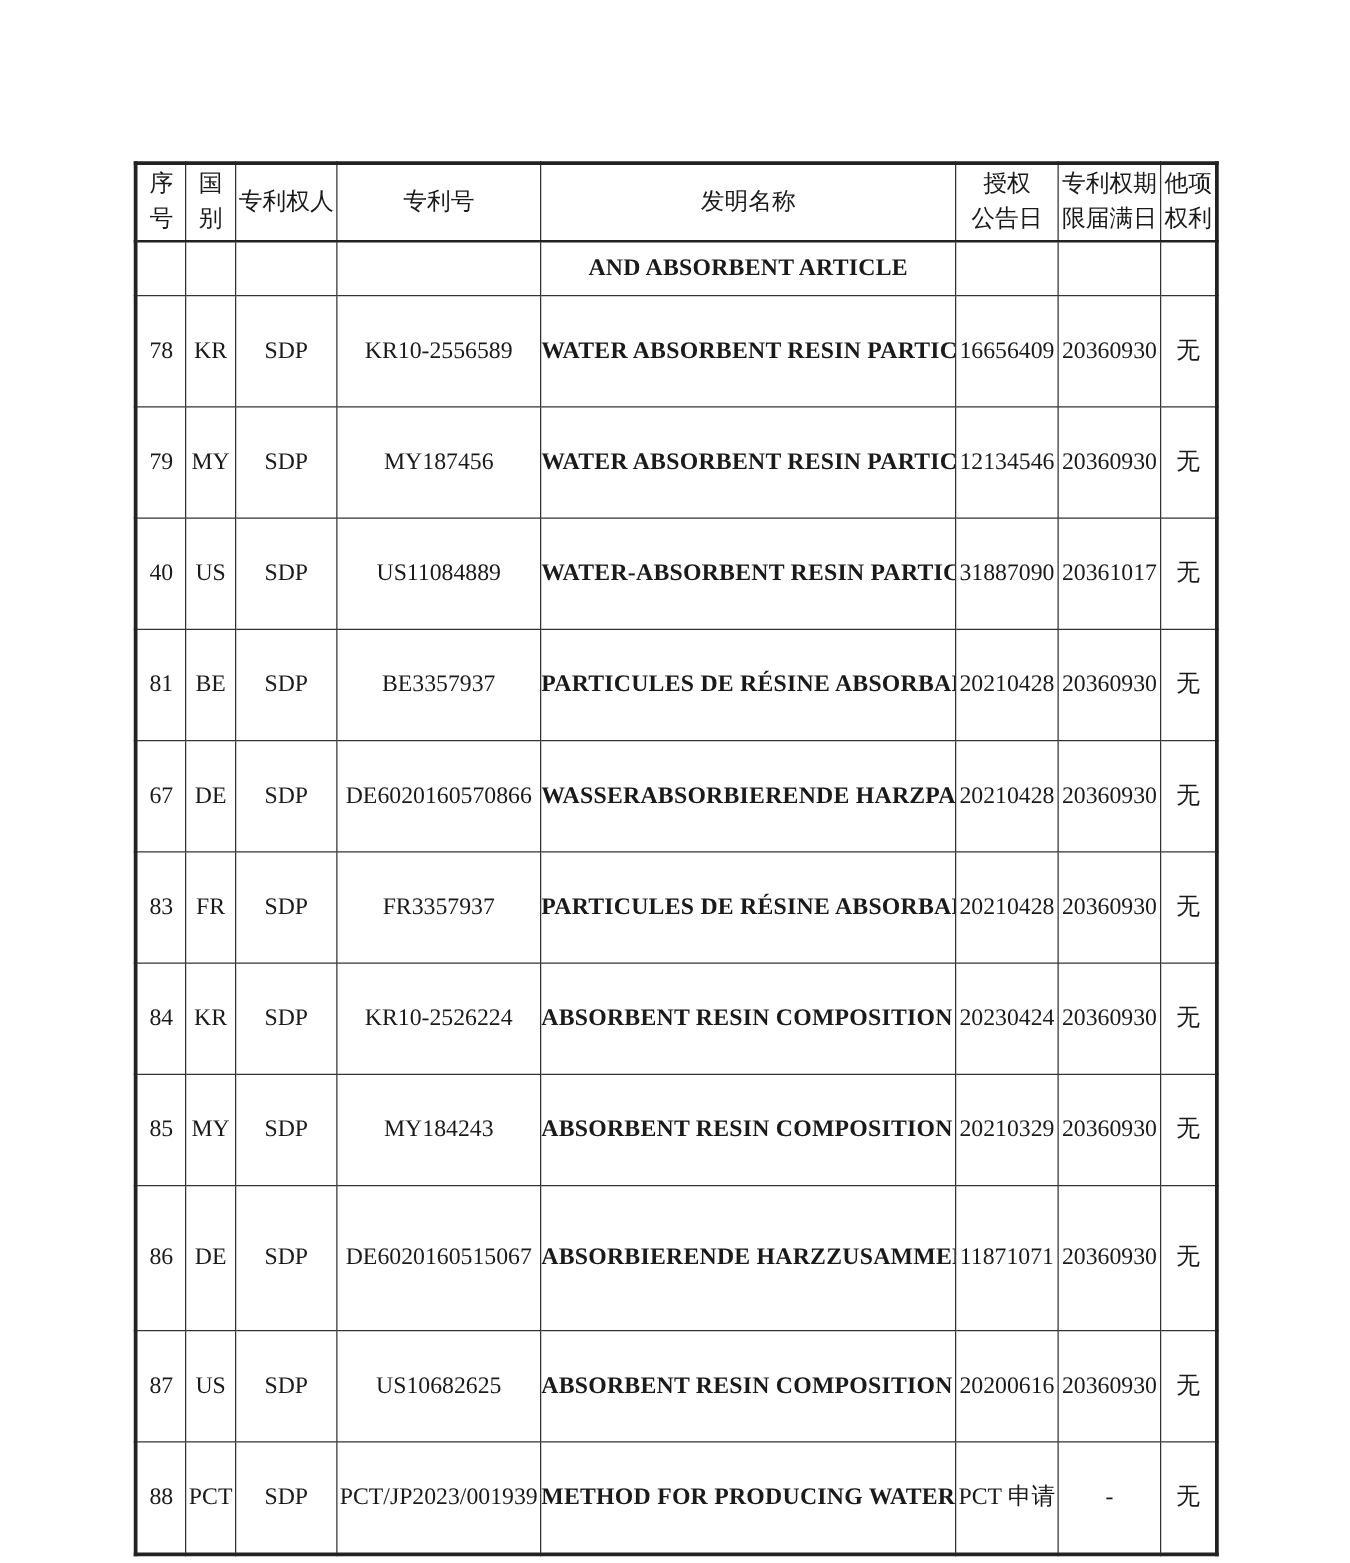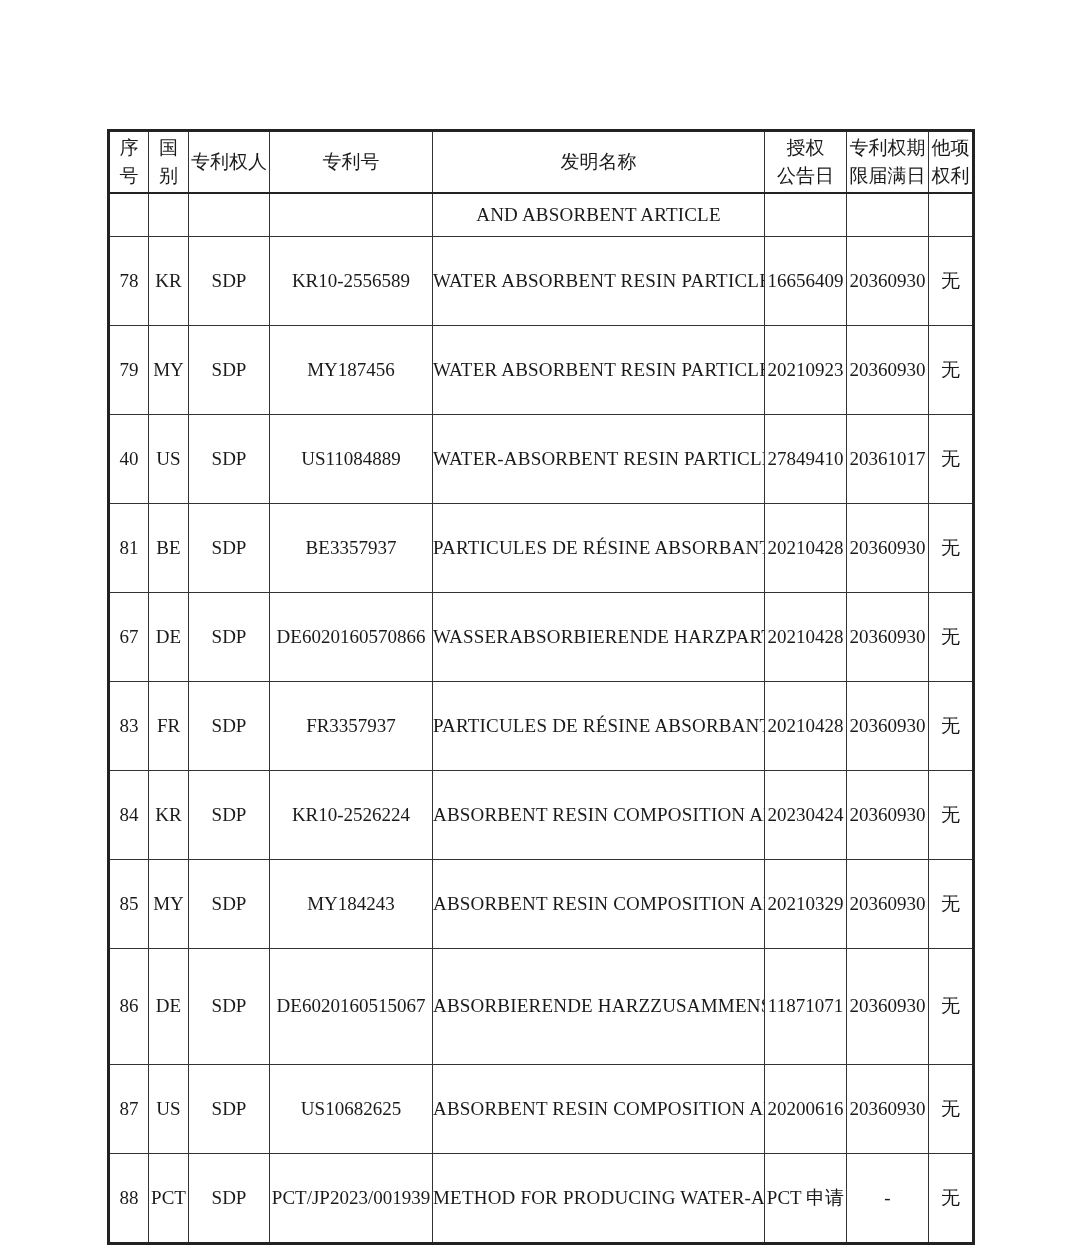--- a/index.html
+++ b/index.html
@@ -10,21 +10,21 @@
     border-collapse: collapse; table-layout: fixed;
     border: 3px solid #222;
     font-size: 19px; line-height: 28.5px;
   }
   table.patents th, table.patents td {
     border: 1px solid #333; text-align: center; vertical-align: middle;
     padding: 0; overflow: hidden; white-space: nowrap;
   }
   table.patents th { font-weight: normal; height: 60px; line-height: 28px; }
   table.patents thead tr { border-bottom: 2px solid #222; }
-  td.title { white-space: normal; letter-spacing: 0.2px; }
+  td.title { white-space: normal; letter-spacing: 0.2px; font-weight: bold; }
   td.cont { height: 42px; vertical-align: top; padding-top: 3px; }
   tr.r3 td { height: 88px; }
   tr.r4 td { height: 115px; }
   .col-no { width: 40px; } .col-ct { width: 40px; } .col-owner { width: 81px; }
   .col-pn { width: 163px; } .col-title { width: 332px; } .col-date { width: 82px; }
   .col-exp { width: 82px; } .col-other { width: 45px; }
 </style>
 </head>
 <body>
 
@@ -71,31 +71,31 @@
         <td>16656409</td>
         <td>20360930</td>
         <td>无</td>
       </tr>
       <tr class="r3">
         <td>79</td>
         <td>MY</td>
         <td>SDP</td>
         <td>MY187456</td>
         <td class="title">WATER ABSORBENT RESIN PARTICLES AND METHOD FOR PRODUCING SAME</td>
-        <td>20210923</td>
+        <td>12134546</td>
         <td>20360930</td>
         <td>无</td>
       </tr>
       <tr class="r3">
         <td>40</td>
         <td>US</td>
         <td>SDP</td>
         <td>US11084889</td>
         <td class="title">WATER-ABSORBENT RESIN PARTICLES AND METHOD FOR PRODUCING SAME</td>
-        <td>27849410</td>
+        <td>31887090</td>
         <td>20361017</td>
         <td>无</td>
       </tr>
       <tr class="r3">
         <td>81</td>
         <td>BE</td>
         <td>SDP</td>
         <td>BE3357937</td>
         <td class="title">PARTICULES DE RÉSINE ABSORBANT L'EAU ET LEUR PROCÉDÉ DE PRODUCTION</td>
         <td>20210428</td>

